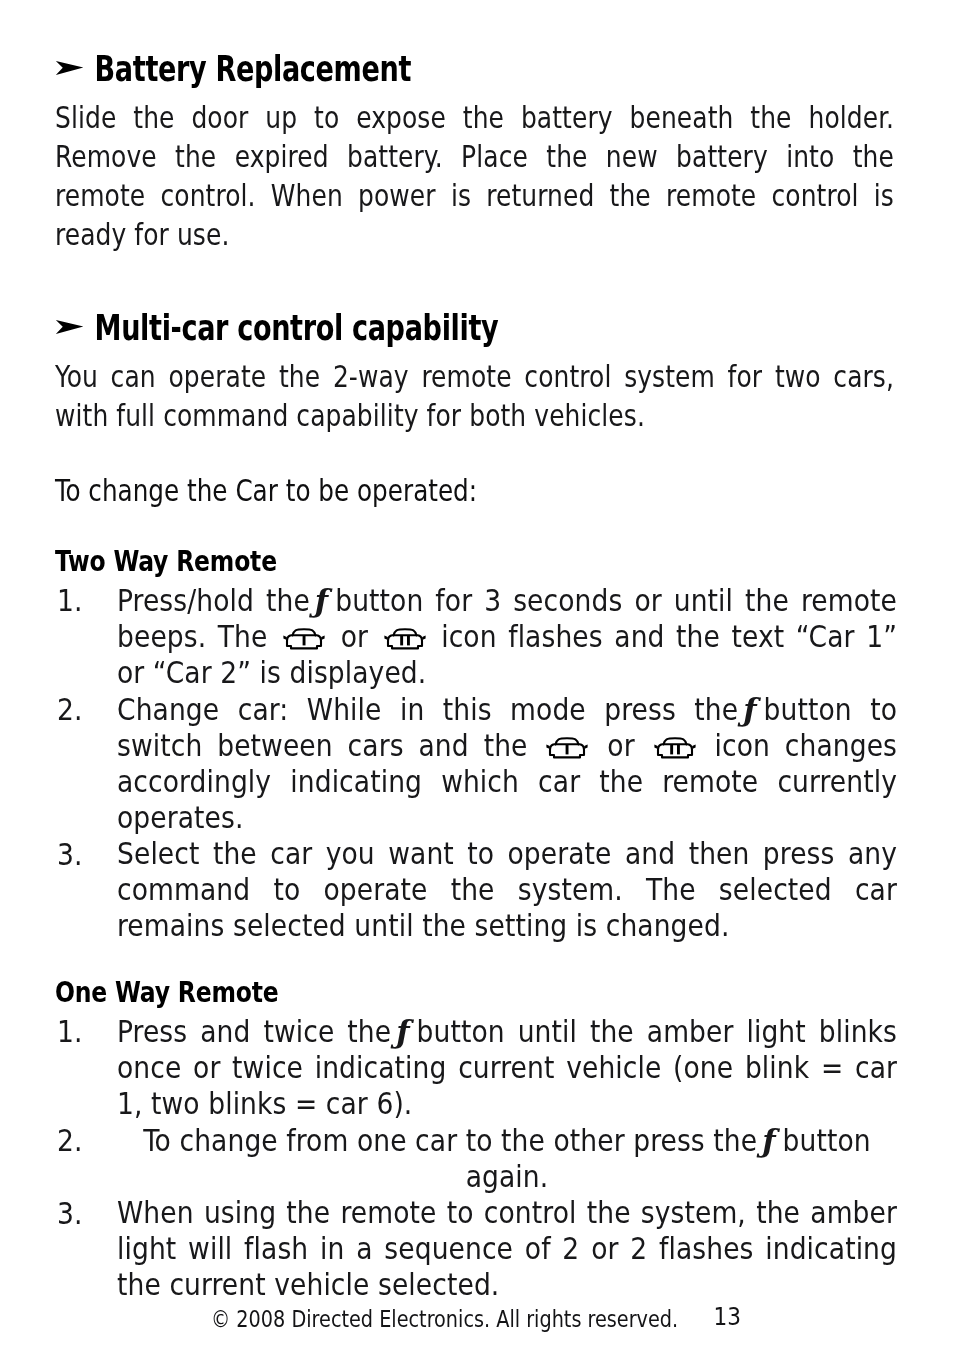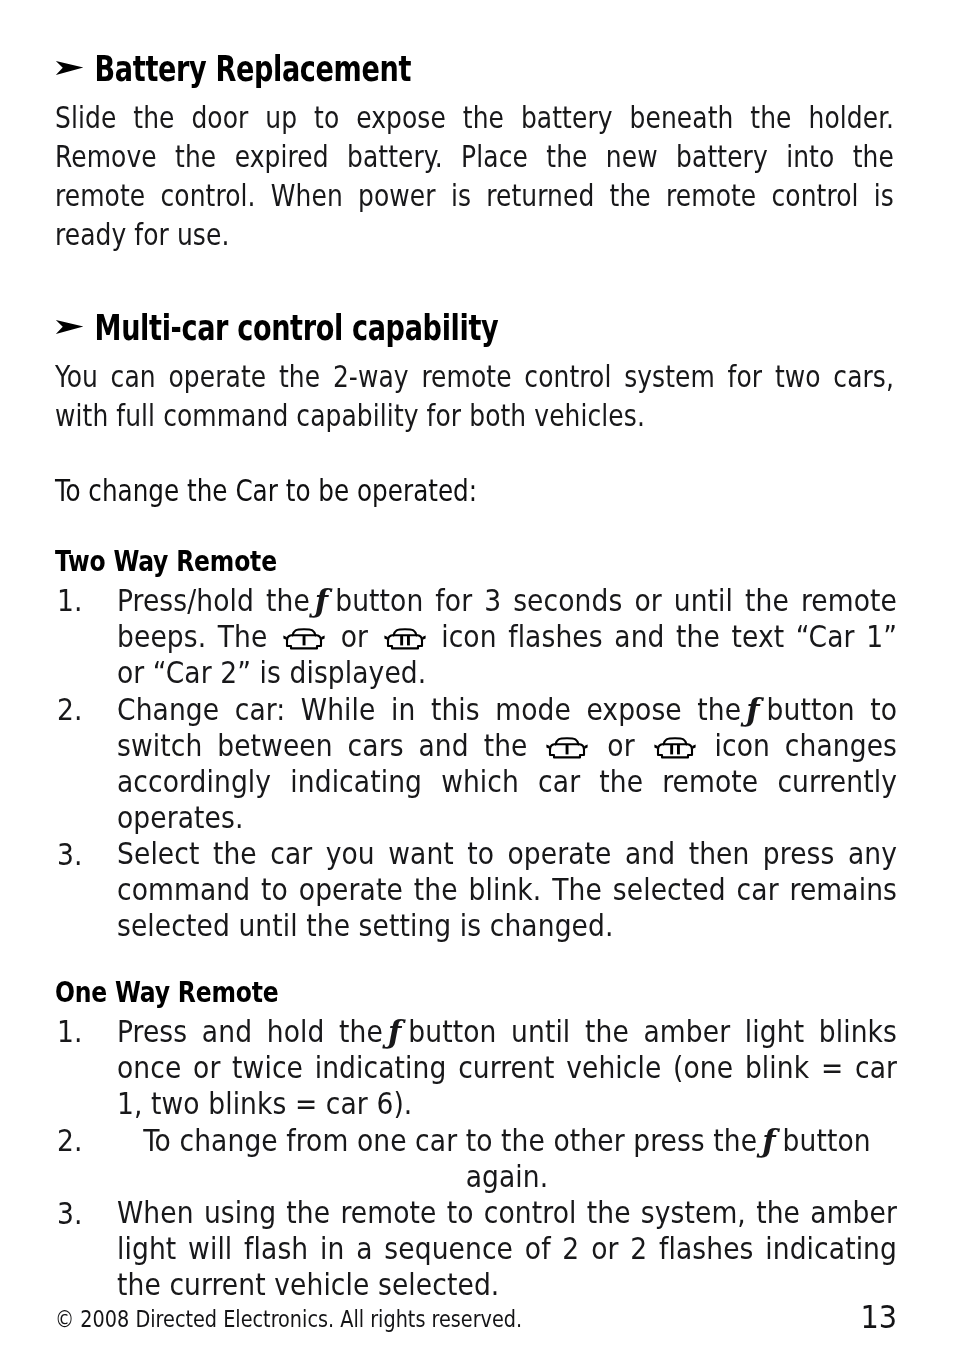--- a/index.html
+++ b/index.html
@@ -140,35 +140,35 @@
   .car-icon svg { display: block; }
 
   
   .footer {
     position: absolute;
     left: 0;
     right: 0;
     bottom: 27px;
     display: flex;
     align-items: flex-end;
-    justify-content: space-between;
+    justify-content: center;
   }
   .copyright {
     font-family: "Liberation Sans Narrow", "DejaVu Sans Condensed", "Liberation Sans", sans-serif;
     font-weight: 300;
     font-size: 23px;
     line-height: 26px;
     color: #141416;
     transform: scaleX(0.93);
     transform-origin: left center;
   }
   .page-num {
     font-family: "Liberation Sans Narrow", "DejaVu Sans Condensed", "Liberation Sans", sans-serif;
     font-weight: 300;
-    font-size: 32px;
+    font-size: 24px;
     line-height: 30px;
     color: #141416;
   }
 </style>
 </head>
 <body>
 
 <div class="page">
 
   <div style="height:52px"></div>
@@ -228,21 +228,21 @@
             <rect x="24.0" y="9.0" width="2.9" height="10.4" fill="#000"></rect>
           </svg>
         </span>
         <span>icon flashes and the text “Car 1” or “Car 2” is displayed.</span>
       </div>
     </li>
 
     <li>
       <span class="li-num">2.</span>
       <div class="li-body">
-        <span>Change car: While in this mode expose the</span><span class="f-button">ƒ</span><span>button to switch between cars and the</span>
+        <span>Change car: While in this mode press the</span><span class="f-button">ƒ</span><span>button to switch between cars and the</span>
         <span class="car-icon">
           <svg viewBox="0 0 44 27" width="44" height="27" aria-hidden="true">
             <path d="M10.5 9.5 C12 4.2 13.5 3.2 22 3.2 C30.5 3.2 32 4.2 33.5 9.5" fill="none" stroke="#000" stroke-width="2.1" stroke-linecap="round"></path>
             <path d="M9.3 9.3 C6.6 9.6 5.2 11.6 5.0 14.6 L5.0 20.0 L9.0 20.0 L9.0 22.4 L35.0 22.4 L35.0 20.0 L39.0 20.0 L39.0 14.6 C38.8 11.6 37.4 9.6 34.7 9.3 Z" fill="none" stroke="#000" stroke-width="2.1" stroke-linejoin="round"></path>
             <path d="M4.8 11.0 L1.4 9.4 L1.4 12.6 L4.8 14.0 Z" fill="#000"></path>
             <path d="M39.2 11.0 L42.6 9.4 L42.6 12.6 L39.2 14.0 Z" fill="#000"></path>
             <rect x="20.6" y="9.0" width="2.9" height="10.4" fill="#000"></rect>
           </svg>
         </span>
         <span>or</span>
@@ -255,33 +255,33 @@
             <rect x="17.2" y="9.0" width="2.9" height="10.4" fill="#000"></rect>
             <rect x="24.0" y="9.0" width="2.9" height="10.4" fill="#000"></rect>
           </svg>
         </span>
         <span>icon changes accordingly indicating which car the remote currently operates.</span>
       </div>
     </li>
 
     <li>
       <span class="li-num">3.</span>
-      <div class="li-body">Select the car you want to operate and then press any command to operate the blink. The selected car remains selected until the setting is changed.</div>
+      <div class="li-body">Select the car you want to operate and then press any command to operate the system. The selected car remains selected until the setting is changed.</div>
     </li>
   </ol>
 
   <div style="height:34px"></div>
   <h3 class="sub-heading">One Way Remote</h3>
   <div style="height:6px"></div>
 
   <ol class="num-list">
     <li>
       <span class="li-num">1.</span>
       <div class="li-body">
-        <span>Press and hold the</span><span class="f-button">ƒ</span><span>button until the amber light blinks once or twice indicating current vehicle (one blink = car 1, two blinks = car 6).</span>
+        <span>Press and twice the</span><span class="f-button">ƒ</span><span>button until the amber light blinks once or twice indicating current vehicle (one blink = car 1, two blinks = car 6).</span>
       </div>
     </li>
     <li>
       <span class="li-num">2.</span>
       <div class="li-body nojust">
         <span>To change from one car to the other press the</span><span class="f-button">ƒ</span><span>button again.</span>
       </div>
     </li>
     <li>
       <span class="li-num">3.</span>

